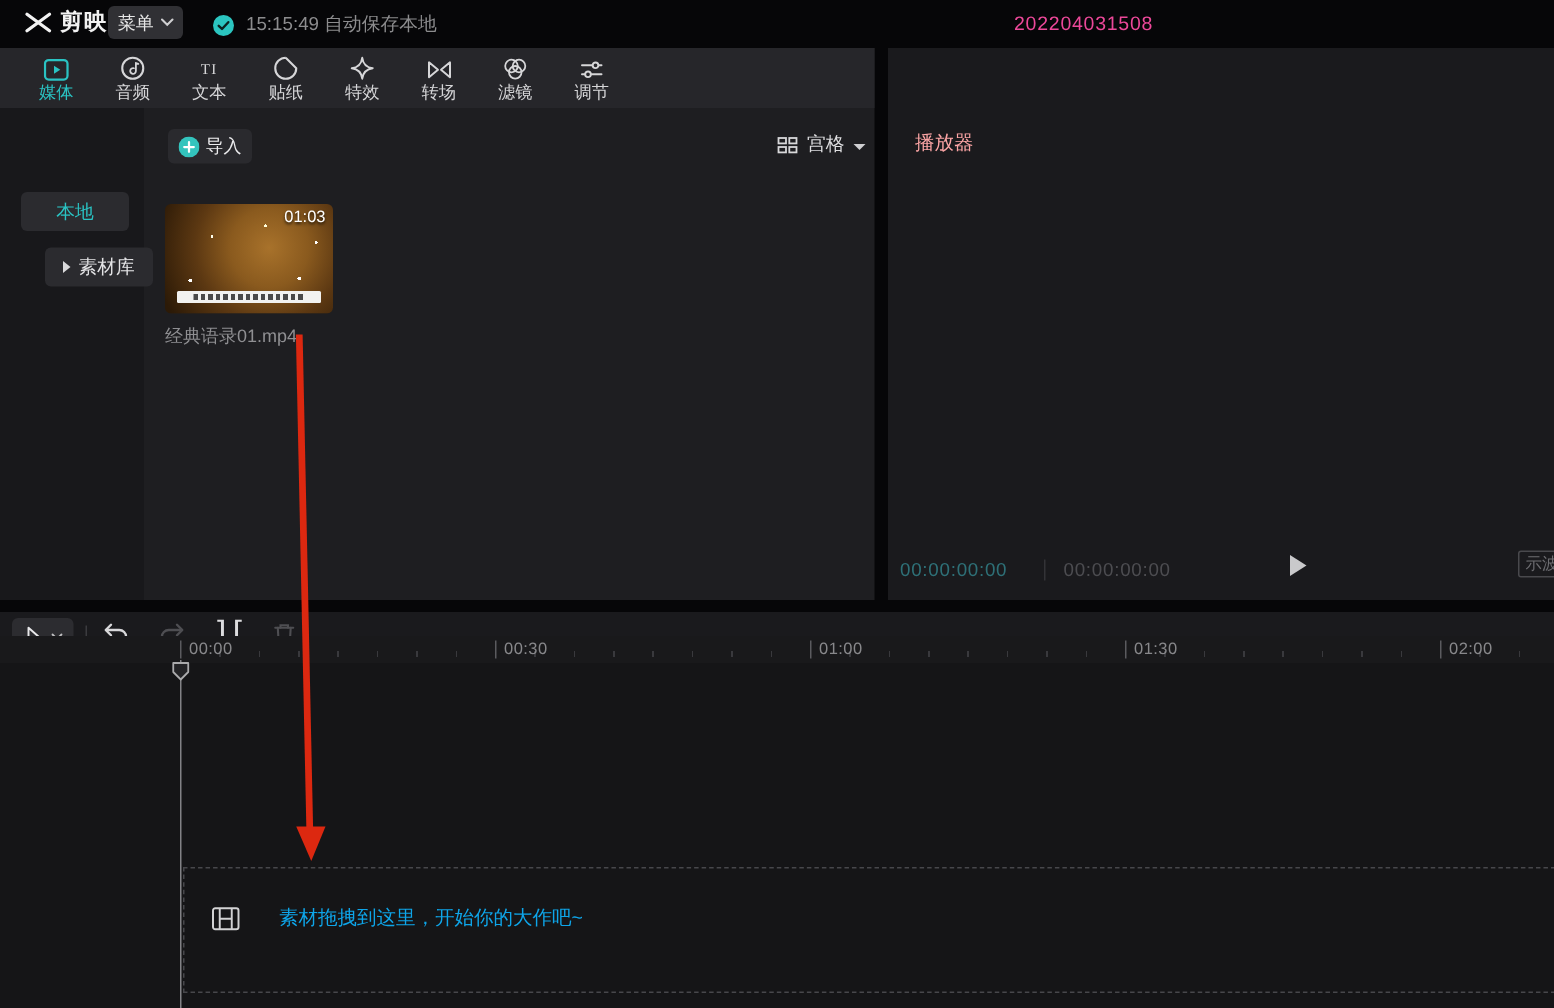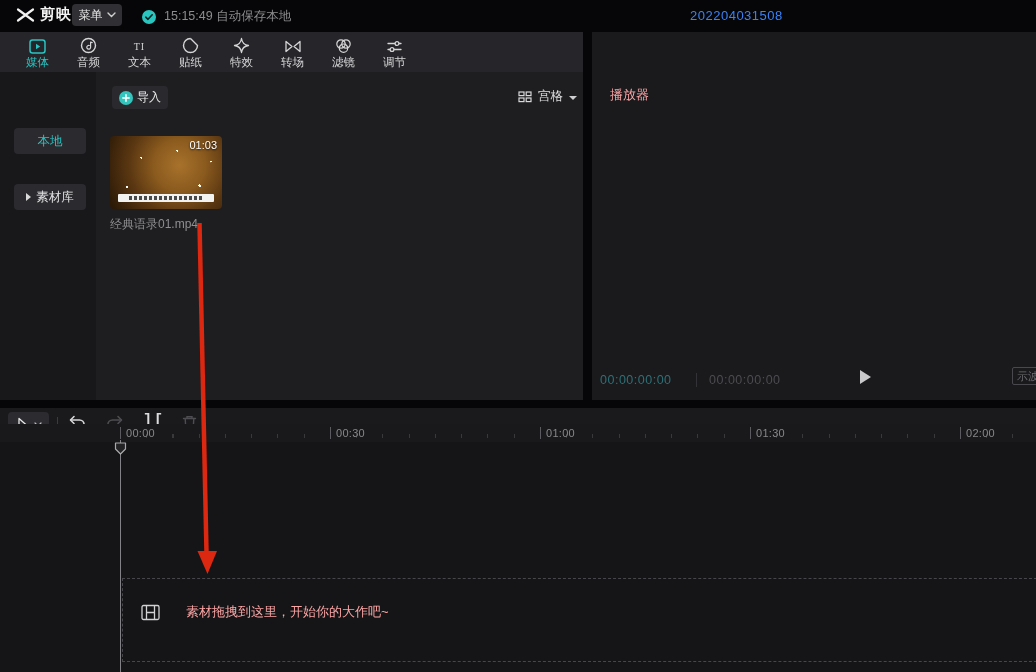--- a/index.html
+++ b/index.html
@@ -14,39 +14,39 @@
   
   .topbar{position:absolute;left:0;top:0;width:924px;height:30px;background:#060608;}
   .logo{position:absolute;left:16px;top:5px;display:flex;align-items:center;gap:5px;}
   .logo svg{display:block;}
   .logo-text{color:#f2f2f2;font-size:15px;font-weight:bold;letter-spacing:1px;}
   .menu-btn{position:absolute;left:72px;top:4px;width:50px;height:22px;background:#303034;
     border-radius:4px;display:flex;align-items:center;justify-content:center;gap:4px;
     color:#e6e6e6;font-size:12px;}
   .autosave{position:absolute;left:142px;top:8px;display:flex;align-items:center;gap:8px;
     color:#8c8c8e;font-size:12.5px;}
-  .session{position:absolute;left:690px;top:8px;color:#3b82f6;font-size:13px;letter-spacing:.5px;}
+  .session{position:absolute;left:676px;top:8px;color:#ec4899;font-size:13px;letter-spacing:.5px;}
 
   
   .media-panel{position:absolute;left:0;top:32px;width:583px;height:368px;background:#1e1e21;}
   .tabbar{position:absolute;left:0;top:0;width:583px;height:40px;background:#26262a;
     display:flex;align-items:stretch;padding-left:12px;}
   .tab{width:51px;display:flex;flex-direction:column;align-items:center;justify-content:center;
     gap:2px;color:#d6d6d8;cursor:default;}
   .tab .tico{height:17px;display:flex;align-items:flex-end;justify-content:center;}
   .tab .tlabel{font-size:11.5px;line-height:12px;}
   .tab.active{color:var(--accent);}
   .tico.txt{font-family:"Liberation Serif","DejaVu Serif",serif;font-size:10px;line-height:15px;
     letter-spacing:1px;}
 
   .sidebar{position:absolute;left:0;top:40px;width:96px;height:328px;background:#18181b;}
   .side-btn{position:absolute;left:14px;width:72px;height:26px;background:#2b2b2f;border-radius:4px;
     display:flex;align-items:center;justify-content:center;gap:5px;font-size:12.5px;color:#e3e3e5;}
   .side-btn.local{top:56px;color:var(--accent);}
-  .side-btn.library{top:112px;}
+  .side-btn.library{top:93px;margin-left:16px;}
   .tri-right{width:0;height:0;border-left:5px solid #d9d9db;border-top:4px solid transparent;
     border-bottom:4px solid transparent;}
 
   .import-btn{position:absolute;left:112px;top:54px;width:56px;height:23px;background:#2a2a2e;
     border-radius:4px;display:flex;align-items:center;justify-content:center;gap:4px;
     color:#ececee;font-size:12px;}
   .view-toggle{position:absolute;left:518px;top:56px;display:flex;align-items:center;gap:6px;
     color:#dedee0;font-size:12.5px;}
   .caret-down{width:0;height:0;border-top:4px solid #cfcfd1;border-left:4px solid transparent;
     border-right:4px solid transparent;margin-top:2px;}
@@ -99,21 +99,21 @@
     background-size:2200px 4px;background-position:120px 10px;background-repeat:no-repeat;text-align:right;}
   .rlabel{position:absolute;top:3px;height:12px;line-height:12px;border-left:1px solid #5b5b5f;
     padding-left:5px;color:#88888b;font-size:11px;letter-spacing:.3px;}
 
   .playhead-line{position:absolute;left:120px;top:32px;width:1px;height:232px;background:#828286;}
   .playhead-marker{position:absolute;left:114px;top:33px;}
 
   .dropzone{position:absolute;left:122px;top:170px;width:920px;height:84px;
     border:1px dashed #47474b;}
   .dz-inner{position:absolute;left:18px;top:24px;display:flex;align-items:center;gap:26px;}
-  .dz-text{color:#fca5a5;font-size:13px;}
+  .dz-text{color:#0ea5e9;font-size:13px;}
 
   
   .anno{position:absolute;left:0;top:0;width:1036px;height:672px;pointer-events:none;}
 </style>
 </head>
 <body>
 
 <div id="app">
 
   <div class="topbar">

